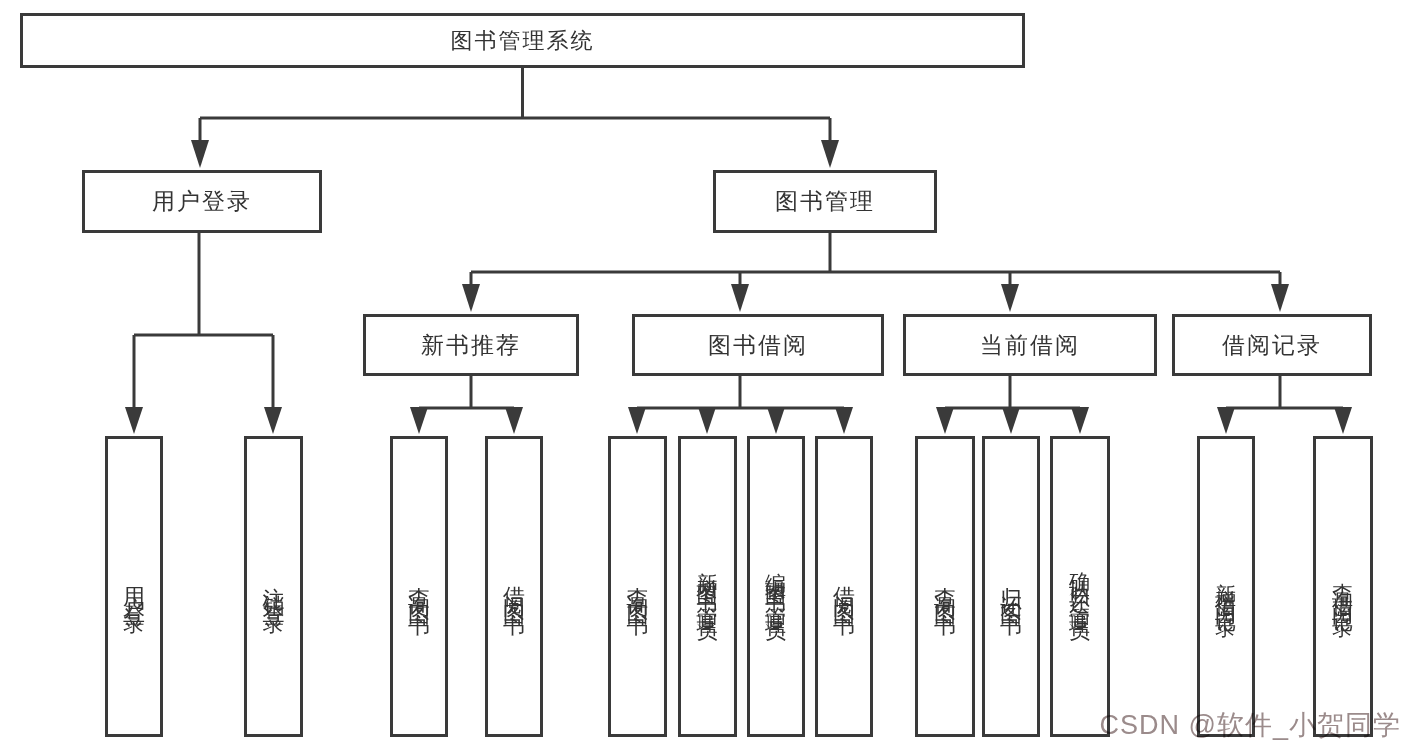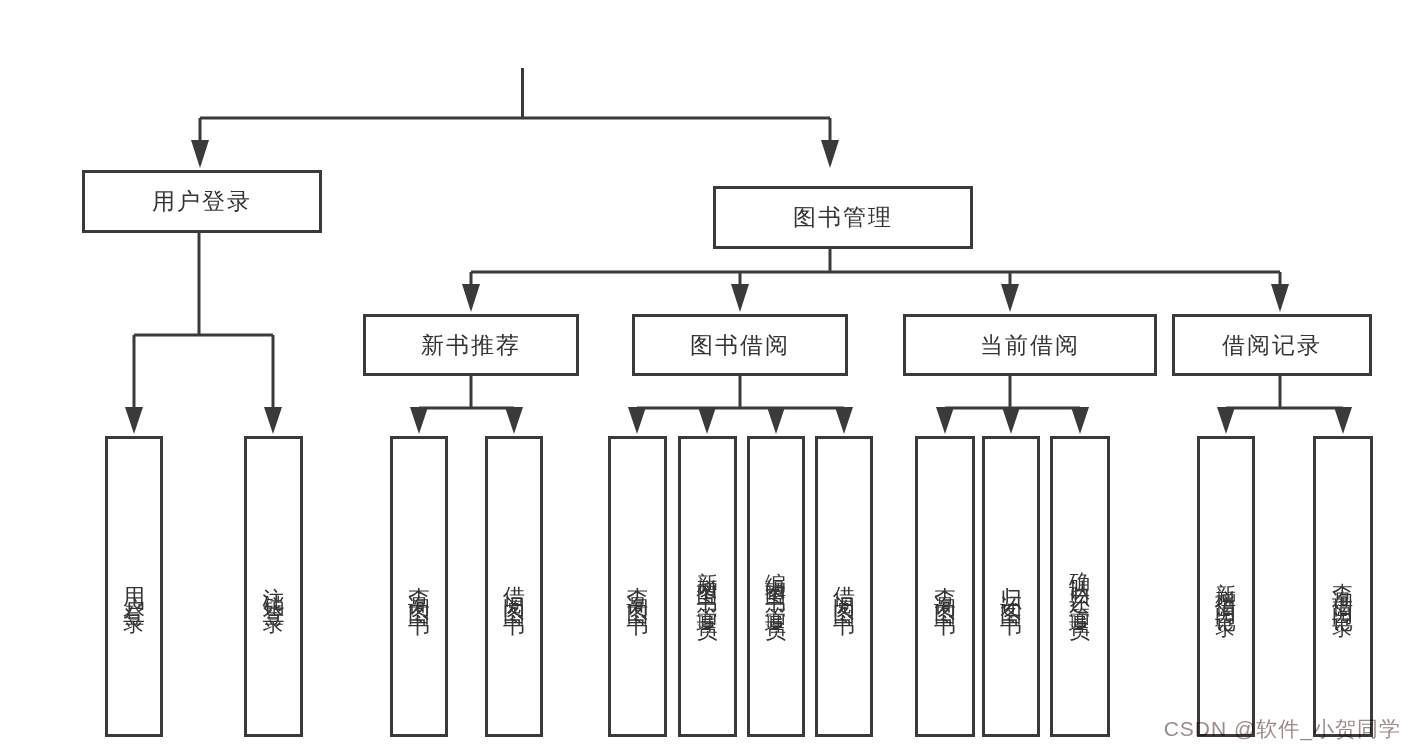--- a/index.html
+++ b/index.html
@@ -29,21 +29,21 @@
   .node.leaf .vtext{
     writing-mode:vertical-rl;
     text-orientation:upright;
     line-height:1;
     white-space:nowrap;
   }
   .node.leaf.long{letter-spacing:7px;font-size:21px;}
   .watermark{
     position:absolute;
     right:4px;bottom:4px;
-    font-size:21px;
+    font-size:27px;
     color:#9b8b8b;
     mix-blend-mode:multiply;
     z-index:3;
     letter-spacing:1px;
     margin-left:7px;
   }
 </style>
 </head>
 <body>
 
@@ -111,32 +111,35 @@
       <polygon points="767,407 785,407 776,434"></polygon>
       <polygon points="835,407 853,407 844,434"></polygon>
       <polygon points="936,407 954,407 945,434"></polygon>
       <polygon points="1002,407 1020,407 1011,434"></polygon>
       <polygon points="1071,407 1089,407 1080,434"></polygon>
       <polygon points="1217,407 1235,407 1226,434"></polygon>
       <polygon points="1334,407 1352,407 1343,434"></polygon>
     </g>
   </svg>
 
+  <div class="node root" style="left:20px;top:13px;width:1005px;height:55px;">
+    <span>图书管理系统</span>
+  </div>
 
   <div class="node header" style="left:82px;top:170px;width:240px;height:63px;">
     <span>用户登录</span>
   </div>
-  <div class="node header" style="left:713px;top:186px;width:260px;height:63px;">
+  <div class="node header" style="left:713px;top:170px;width:224px;height:63px;">
     <span>图书管理</span>
   </div>
 
   <div class="node header" style="left:363px;top:314px;width:216px;height:62px;">
     <span>新书推荐</span>
   </div>
-  <div class="node header" style="left:632px;top:314px;width:216px;height:62px;">
+  <div class="node header" style="left:632px;top:314px;width:252px;height:62px;">
     <span>图书借阅</span>
   </div>
   <div class="node header" style="left:903px;top:314px;width:254px;height:62px;">
     <span>当前借阅</span>
   </div>
   <div class="node header" style="left:1172px;top:314px;width:200px;height:62px;">
     <span>借阅记录</span>
   </div>
 
   <div class="node leaf" style="left:105px;top:436px;width:58px;height:301px;">

